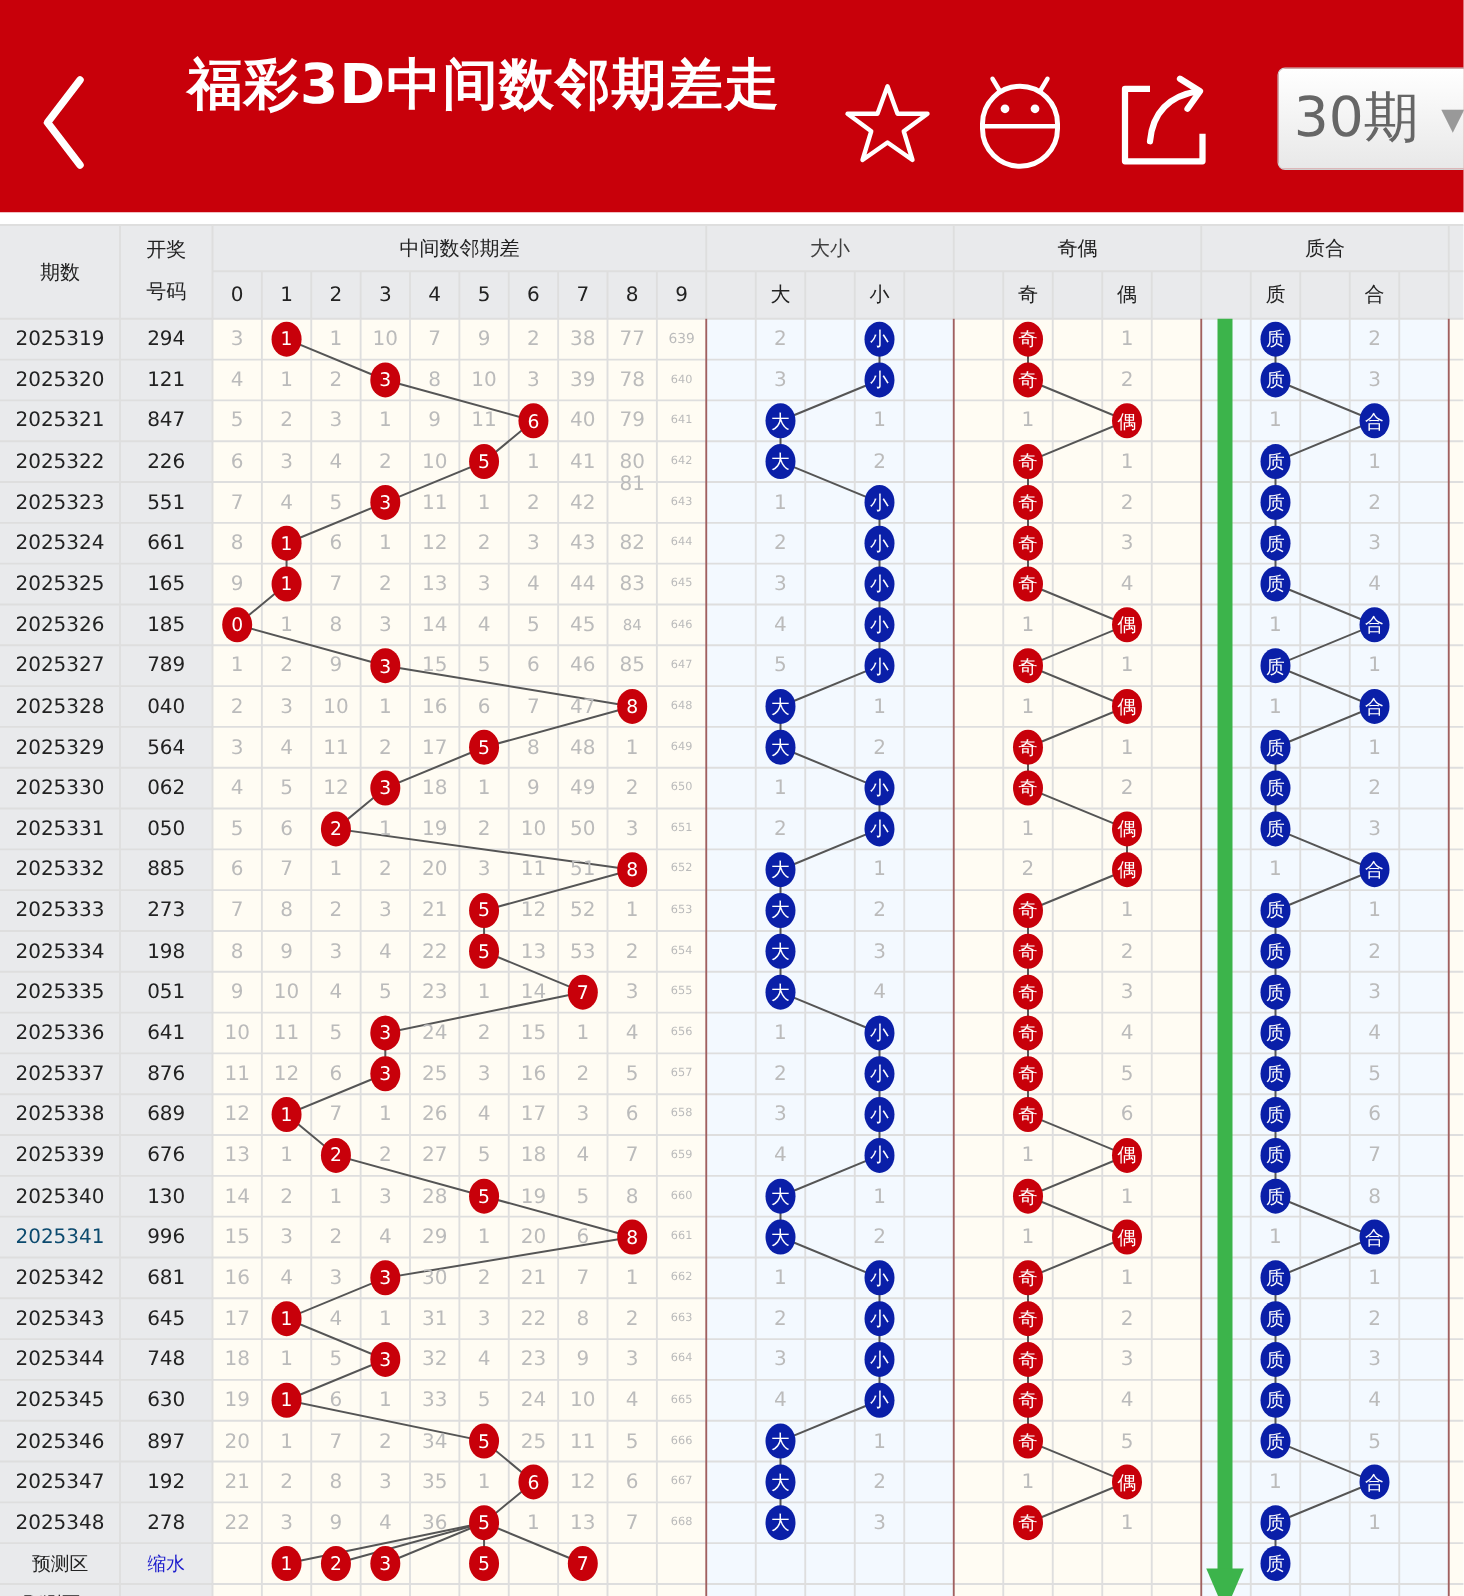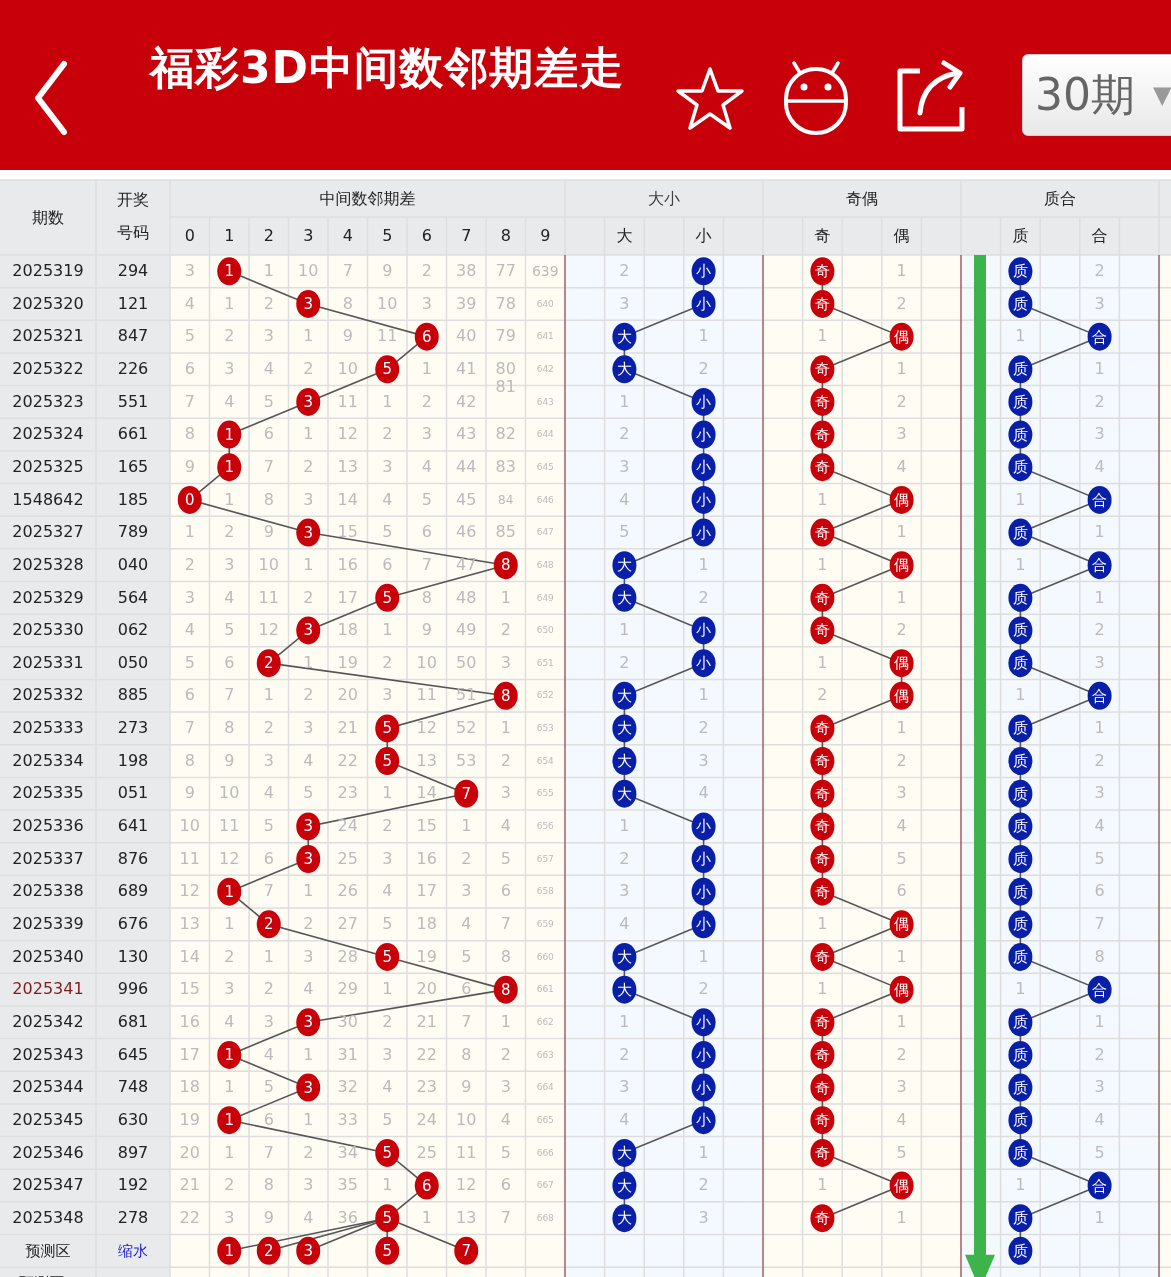--- a/index.html
+++ b/index.html
@@ -296,21 +296,21 @@
       <div class="cell-text" style="left: 96px; top: 85px; width: 74px; height: 32.65px; line-height: 32.65px; color: rgb(34, 34, 34); font-size: 16px;">294</div>
       <div class="cell-text" style="left: 170px; top: 85px; width: 39.5px; height: 32.65px; line-height: 32.65px; color: rgb(187, 187, 187); font-size: 16px;">3</div>
       <div class="cell-text" style="left: 217.25px; top: 87.325px; width: 24px; height: 28px; line-height: 28px; color: rgb(255, 255, 255); font-size: 15px;">1</div>
       <div class="cell-text" style="left: 249px; top: 85px; width: 39.5px; height: 32.65px; line-height: 32.65px; color: rgb(187, 187, 187); font-size: 16px;">1</div>
       <div class="cell-text" style="left: 288.5px; top: 85px; width: 39.5px; height: 32.65px; line-height: 32.65px; color: rgb(187, 187, 187); font-size: 16px;">10</div>
       <div class="cell-text" style="left: 328px; top: 85px; width: 39.5px; height: 32.65px; line-height: 32.65px; color: rgb(187, 187, 187); font-size: 16px;">7</div>
       <div class="cell-text" style="left: 367.5px; top: 85px; width: 39.5px; height: 32.65px; line-height: 32.65px; color: rgb(187, 187, 187); font-size: 16px;">9</div>
       <div class="cell-text" style="left: 407px; top: 85px; width: 39.5px; height: 32.65px; line-height: 32.65px; color: rgb(187, 187, 187); font-size: 16px;">2</div>
       <div class="cell-text" style="left: 446.5px; top: 85px; width: 39.5px; height: 32.65px; line-height: 32.65px; color: rgb(187, 187, 187); font-size: 16px;">38</div>
       <div class="cell-text" style="left: 486px; top: 85px; width: 39.5px; height: 32.65px; line-height: 32.65px; color: rgb(187, 187, 187); font-size: 16px;">77</div>
-      <div class="cell-text" style="left: 525.5px; top: 85px; width: 39.5px; height: 32.65px; line-height: 32.65px; color: rgb(187, 187, 187); font-size: 14px;">639</div>
+      <div class="cell-text" style="left: 525.5px; top: 85px; width: 39.5px; height: 32.65px; line-height: 32.65px; color: rgb(187, 187, 187); font-size: 11px;">639</div>
       <div class="cell-text" style="left: 604.6px; top: 85px; width: 39.6px; height: 32.65px; line-height: 32.65px; color: rgb(187, 187, 187); font-size: 16px;">2</div>
       <div class="cell-text" style="left: 691.6px; top: 87.325px; width: 24px; height: 28px; line-height: 28px; color: rgb(255, 255, 255); font-size: 15px;">小</div>
       <div class="cell-text" style="left: 810.4px; top: 87.325px; width: 24px; height: 28px; line-height: 28px; color: rgb(255, 255, 255); font-size: 15px;">奇</div>
       <div class="cell-text" style="left: 881.8px; top: 85px; width: 39.6px; height: 32.65px; line-height: 32.65px; color: rgb(187, 187, 187); font-size: 16px;">1</div>
       <div class="cell-text" style="left: 1008.4px; top: 87.325px; width: 24px; height: 28px; line-height: 28px; color: rgb(255, 255, 255); font-size: 15px;">质</div>
       <div class="cell-text" style="left: 1079.8px; top: 85px; width: 39.6px; height: 32.65px; line-height: 32.65px; color: rgb(187, 187, 187); font-size: 16px;">2</div>
       <div class="cell-text" style="left: 0px; top: 117.65px; width: 96px; height: 32.65px; line-height: 32.65px; color: rgb(34, 34, 34); font-size: 16px;">2025320</div>
       <div class="cell-text" style="left: 96px; top: 117.65px; width: 74px; height: 32.65px; line-height: 32.65px; color: rgb(34, 34, 34); font-size: 16px;">121</div>
       <div class="cell-text" style="left: 170px; top: 117.65px; width: 39.5px; height: 32.65px; line-height: 32.65px; color: rgb(187, 187, 187); font-size: 16px;">4</div>
       <div class="cell-text" style="left: 209.5px; top: 117.65px; width: 39.5px; height: 32.65px; line-height: 32.65px; color: rgb(187, 187, 187); font-size: 16px;">1</div>
@@ -411,21 +411,21 @@
       <div class="cell-text" style="left: 407px; top: 280.9px; width: 39.5px; height: 32.65px; line-height: 32.65px; color: rgb(187, 187, 187); font-size: 16px;">4</div>
       <div class="cell-text" style="left: 446.5px; top: 280.9px; width: 39.5px; height: 32.65px; line-height: 32.65px; color: rgb(187, 187, 187); font-size: 16px;">44</div>
       <div class="cell-text" style="left: 486px; top: 280.9px; width: 39.5px; height: 32.65px; line-height: 32.65px; color: rgb(187, 187, 187); font-size: 16px;">83</div>
       <div class="cell-text" style="left: 525.5px; top: 280.9px; width: 39.5px; height: 32.65px; line-height: 32.65px; color: rgb(187, 187, 187); font-size: 9px;">645</div>
       <div class="cell-text" style="left: 604.6px; top: 280.9px; width: 39.6px; height: 32.65px; line-height: 32.65px; color: rgb(187, 187, 187); font-size: 16px;">3</div>
       <div class="cell-text" style="left: 691.6px; top: 283.225px; width: 24px; height: 28px; line-height: 28px; color: rgb(255, 255, 255); font-size: 15px;">小</div>
       <div class="cell-text" style="left: 810.4px; top: 283.225px; width: 24px; height: 28px; line-height: 28px; color: rgb(255, 255, 255); font-size: 15px;">奇</div>
       <div class="cell-text" style="left: 881.8px; top: 280.9px; width: 39.6px; height: 32.65px; line-height: 32.65px; color: rgb(187, 187, 187); font-size: 16px;">4</div>
       <div class="cell-text" style="left: 1008.4px; top: 283.225px; width: 24px; height: 28px; line-height: 28px; color: rgb(255, 255, 255); font-size: 15px;">质</div>
       <div class="cell-text" style="left: 1079.8px; top: 280.9px; width: 39.6px; height: 32.65px; line-height: 32.65px; color: rgb(187, 187, 187); font-size: 16px;">4</div>
-      <div class="cell-text" style="left: 0px; top: 313.55px; width: 96px; height: 32.65px; line-height: 32.65px; color: rgb(34, 34, 34); font-size: 16px;">1548642</div>
+      <div class="cell-text" style="left: 0px; top: 313.55px; width: 96px; height: 32.65px; line-height: 32.65px; color: rgb(34, 34, 34); font-size: 16px;">2025326</div>
       <div class="cell-text" style="left: 96px; top: 313.55px; width: 74px; height: 32.65px; line-height: 32.65px; color: rgb(34, 34, 34); font-size: 16px;">185</div>
       <div class="cell-text" style="left: 177.75px; top: 315.875px; width: 24px; height: 28px; line-height: 28px; color: rgb(255, 255, 255); font-size: 15px;">0</div>
       <div class="cell-text" style="left: 209.5px; top: 313.55px; width: 39.5px; height: 32.65px; line-height: 32.65px; color: rgb(187, 187, 187); font-size: 16px;">1</div>
       <div class="cell-text" style="left: 249px; top: 313.55px; width: 39.5px; height: 32.65px; line-height: 32.65px; color: rgb(187, 187, 187); font-size: 16px;">8</div>
       <div class="cell-text" style="left: 288.5px; top: 313.55px; width: 39.5px; height: 32.65px; line-height: 32.65px; color: rgb(187, 187, 187); font-size: 16px;">3</div>
       <div class="cell-text" style="left: 328px; top: 313.55px; width: 39.5px; height: 32.65px; line-height: 32.65px; color: rgb(187, 187, 187); font-size: 16px;">14</div>
       <div class="cell-text" style="left: 367.5px; top: 313.55px; width: 39.5px; height: 32.65px; line-height: 32.65px; color: rgb(187, 187, 187); font-size: 16px;">4</div>
       <div class="cell-text" style="left: 407px; top: 313.55px; width: 39.5px; height: 32.65px; line-height: 32.65px; color: rgb(187, 187, 187); font-size: 16px;">5</div>
       <div class="cell-text" style="left: 446.5px; top: 313.55px; width: 39.5px; height: 32.65px; line-height: 32.65px; color: rgb(187, 187, 187); font-size: 16px;">45</div>
       <div class="cell-text" style="left: 486px; top: 313.55px; width: 39.5px; height: 32.65px; line-height: 32.65px; color: rgb(187, 187, 187); font-size: 12px;">84</div>
@@ -681,21 +681,21 @@
       <div class="cell-text" style="left: 407px; top: 770.65px; width: 39.5px; height: 32.65px; line-height: 32.65px; color: rgb(187, 187, 187); font-size: 16px;">19</div>
       <div class="cell-text" style="left: 446.5px; top: 770.65px; width: 39.5px; height: 32.65px; line-height: 32.65px; color: rgb(187, 187, 187); font-size: 16px;">5</div>
       <div class="cell-text" style="left: 486px; top: 770.65px; width: 39.5px; height: 32.65px; line-height: 32.65px; color: rgb(187, 187, 187); font-size: 16px;">8</div>
       <div class="cell-text" style="left: 525.5px; top: 770.65px; width: 39.5px; height: 32.65px; line-height: 32.65px; color: rgb(187, 187, 187); font-size: 9px;">660</div>
       <div class="cell-text" style="left: 612.4px; top: 772.975px; width: 24px; height: 28px; line-height: 28px; color: rgb(255, 255, 255); font-size: 15px;">大</div>
       <div class="cell-text" style="left: 683.8px; top: 770.65px; width: 39.6px; height: 32.65px; line-height: 32.65px; color: rgb(187, 187, 187); font-size: 16px;">1</div>
       <div class="cell-text" style="left: 810.4px; top: 772.975px; width: 24px; height: 28px; line-height: 28px; color: rgb(255, 255, 255); font-size: 15px;">奇</div>
       <div class="cell-text" style="left: 881.8px; top: 770.65px; width: 39.6px; height: 32.65px; line-height: 32.65px; color: rgb(187, 187, 187); font-size: 16px;">1</div>
       <div class="cell-text" style="left: 1008.4px; top: 772.975px; width: 24px; height: 28px; line-height: 28px; color: rgb(255, 255, 255); font-size: 15px;">质</div>
       <div class="cell-text" style="left: 1079.8px; top: 770.65px; width: 39.6px; height: 32.65px; line-height: 32.65px; color: rgb(187, 187, 187); font-size: 16px;">8</div>
-      <div class="cell-text" style="left: 0px; top: 803.3px; width: 96px; height: 32.65px; line-height: 32.65px; color: #7f1d1d; font-size: 16px;">2025341</div>
+      <div class="cell-text" style="left: 0px; top: 803.3px; width: 96px; height: 32.65px; line-height: 32.65px; color: #0c4a6e; font-size: 16px;">2025341</div>
       <div class="cell-text" style="left: 96px; top: 803.3px; width: 74px; height: 32.65px; line-height: 32.65px; color: rgb(34, 34, 34); font-size: 16px;">996</div>
       <div class="cell-text" style="left: 170px; top: 803.3px; width: 39.5px; height: 32.65px; line-height: 32.65px; color: rgb(187, 187, 187); font-size: 16px;">15</div>
       <div class="cell-text" style="left: 209.5px; top: 803.3px; width: 39.5px; height: 32.65px; line-height: 32.65px; color: rgb(187, 187, 187); font-size: 16px;">3</div>
       <div class="cell-text" style="left: 249px; top: 803.3px; width: 39.5px; height: 32.65px; line-height: 32.65px; color: rgb(187, 187, 187); font-size: 16px;">2</div>
       <div class="cell-text" style="left: 288.5px; top: 803.3px; width: 39.5px; height: 32.65px; line-height: 32.65px; color: rgb(187, 187, 187); font-size: 16px;">4</div>
       <div class="cell-text" style="left: 328px; top: 803.3px; width: 39.5px; height: 32.65px; line-height: 32.65px; color: rgb(187, 187, 187); font-size: 16px;">29</div>
       <div class="cell-text" style="left: 367.5px; top: 803.3px; width: 39.5px; height: 32.65px; line-height: 32.65px; color: rgb(187, 187, 187); font-size: 16px;">1</div>
       <div class="cell-text" style="left: 407px; top: 803.3px; width: 39.5px; height: 32.65px; line-height: 32.65px; color: rgb(187, 187, 187); font-size: 16px;">20</div>
       <div class="cell-text" style="left: 446.5px; top: 803.3px; width: 39.5px; height: 32.65px; line-height: 32.65px; color: rgb(187, 187, 187); font-size: 16px;">6</div>
       <div class="cell-text" style="left: 493.75px; top: 805.625px; width: 24px; height: 28px; line-height: 28px; color: rgb(255, 255, 255); font-size: 15px;">8</div>

